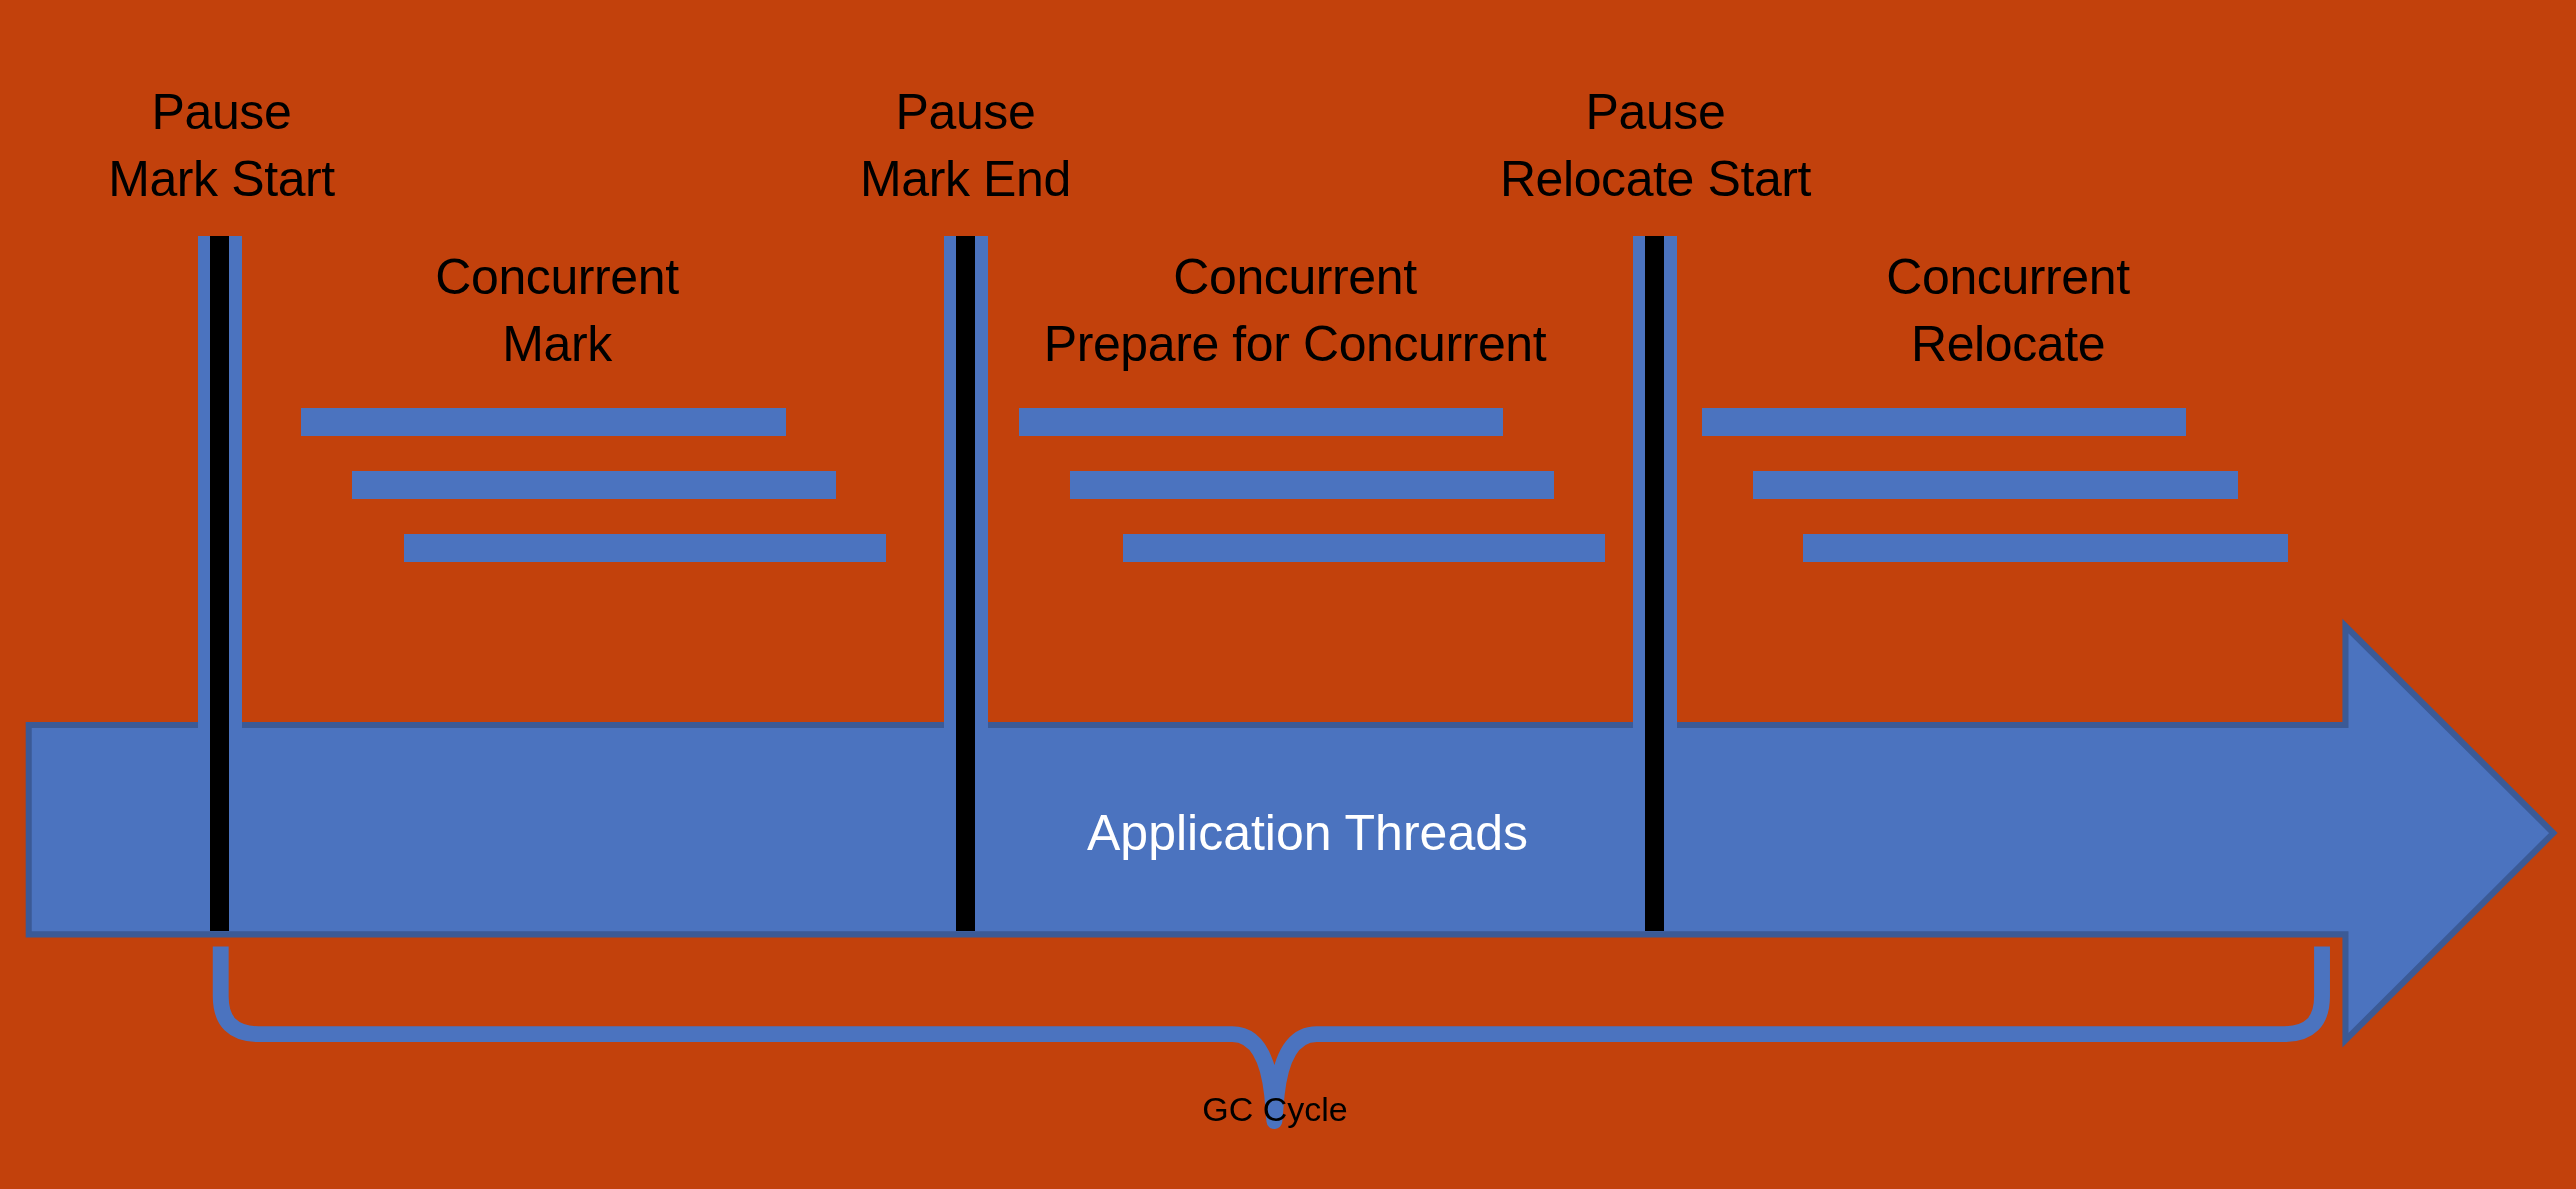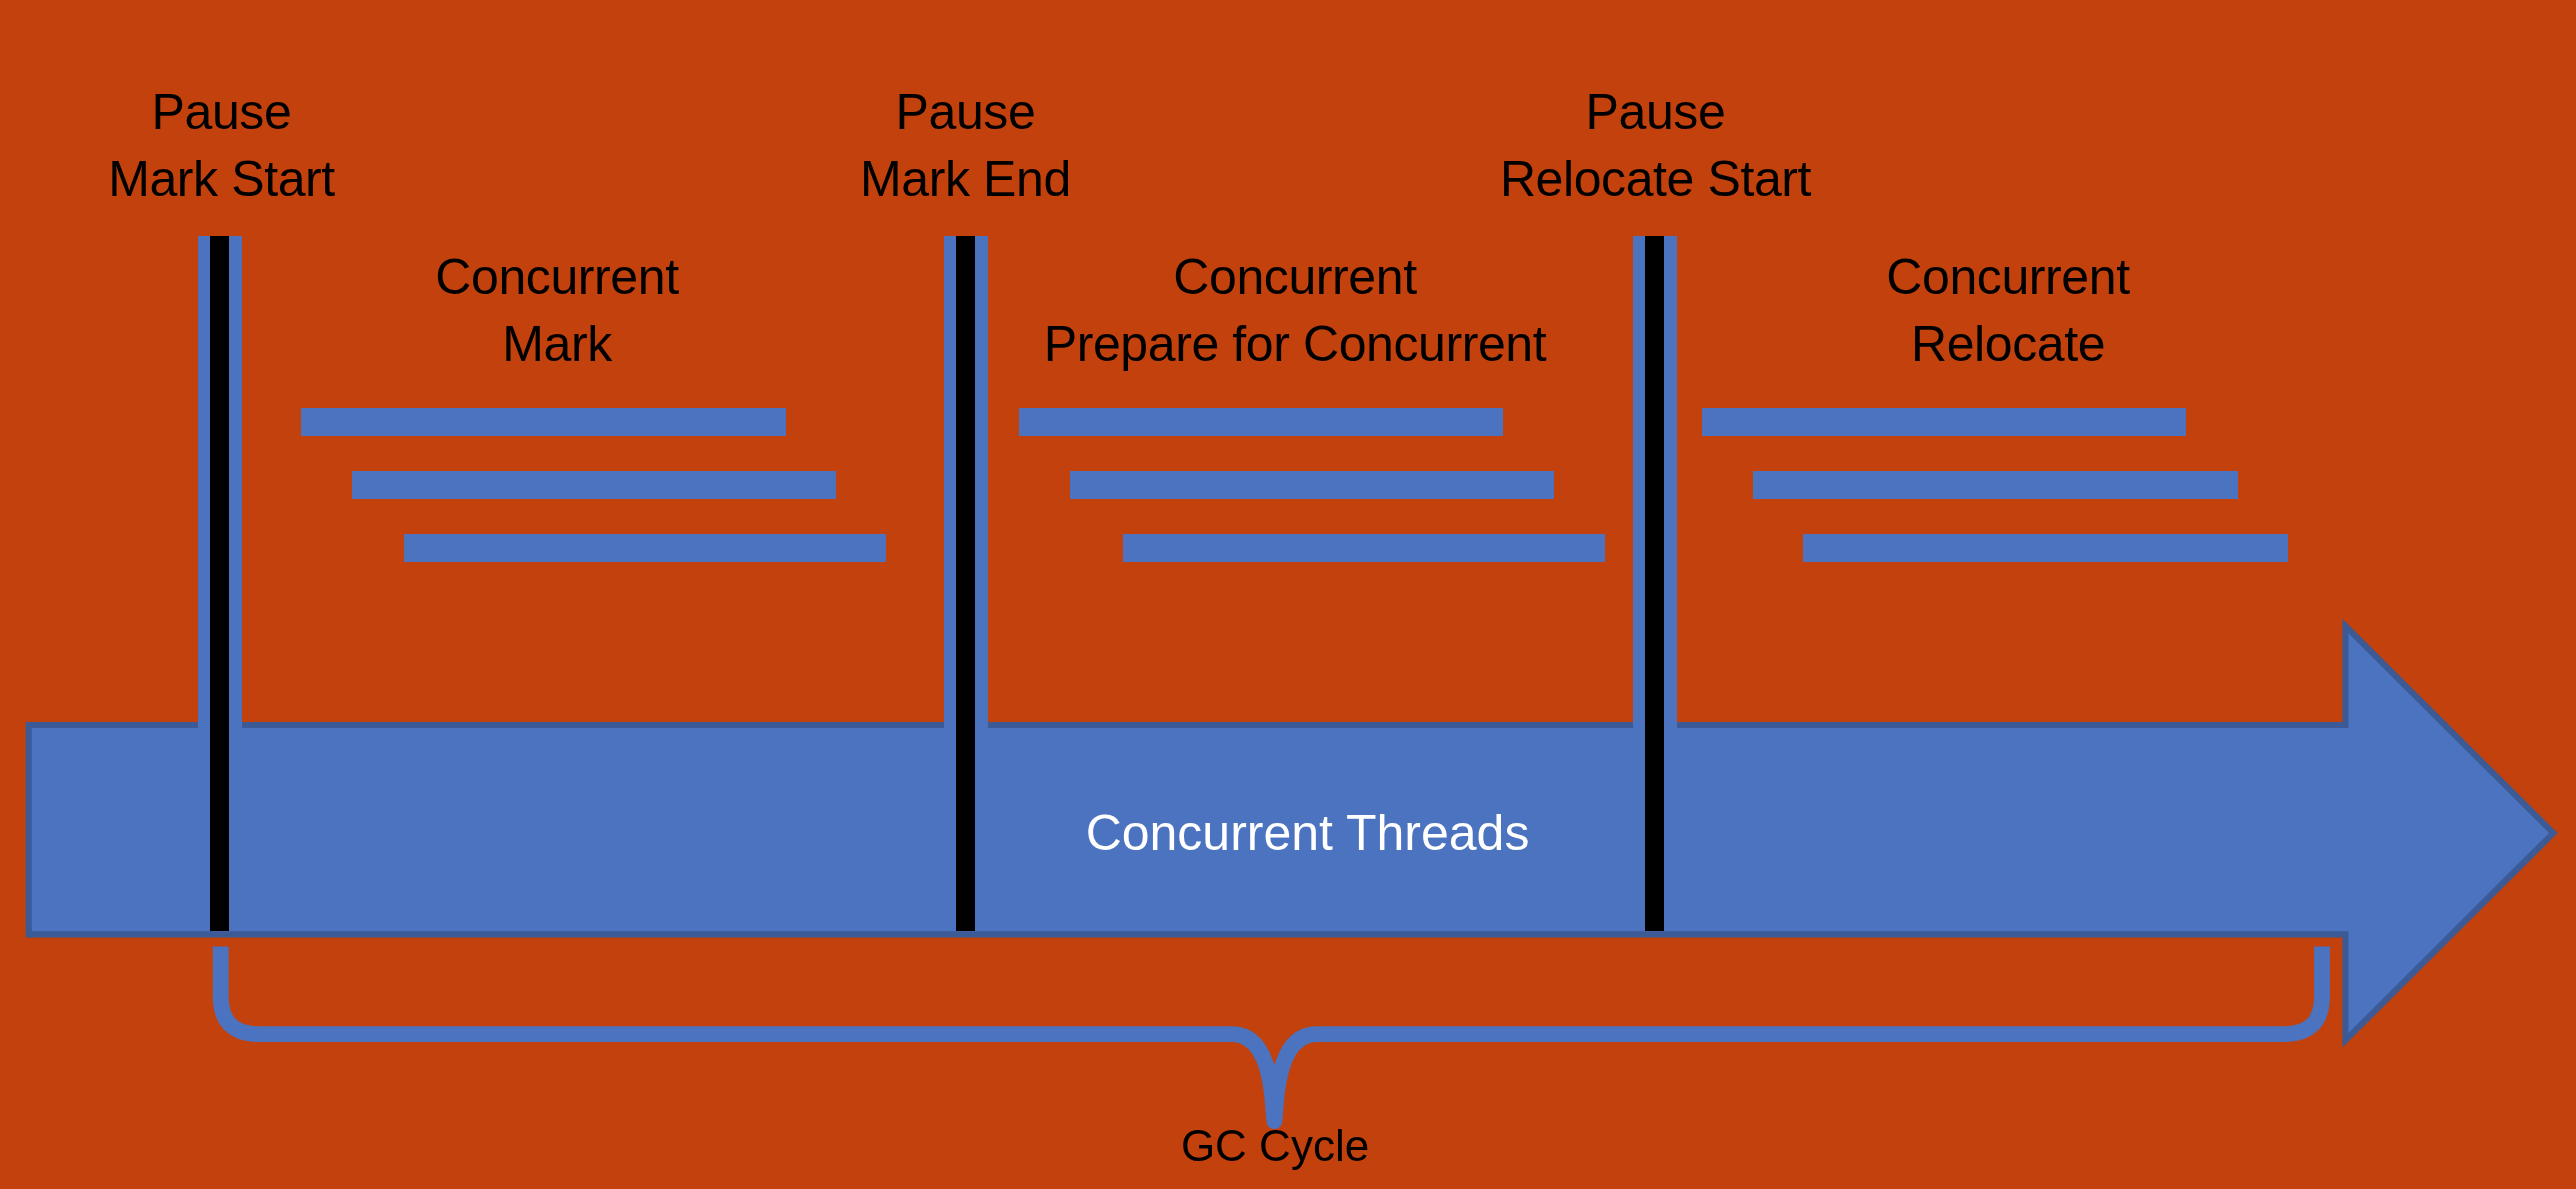--- a/index.html
+++ b/index.html
@@ -47,23 +47,23 @@
     position:absolute;
     left:1043px;top:800px;width:529px;
     text-align:center;
     font-size:50px;line-height:67px;
     color:#ffffff;
     z-index:5;
     white-space:nowrap;
   }
   .gc-label{
     position:absolute;
-    left:1048px;top:1112px;width:454px;
+    left:1048px;top:1076px;width:454px;
     text-align:center;
-    font-size:44px;line-height:67px;
+    font-size:34px;line-height:67px;
     color:#000000;
     z-index:5;
   }
 </style>
 </head>
 <body>
 
 <div class="canvas">
 
   <svg class="arrow-svg" width="2576" height="1190" viewBox="0 0 3408 1574">
@@ -115,18 +115,18 @@
   <div class="thread-bar" style="left:404px;top:534px;width:482px"></div>
 
   <div class="thread-bar" style="left:1019px;top:408px;width:484px"></div>
   <div class="thread-bar" style="left:1070px;top:471px;width:484px"></div>
   <div class="thread-bar" style="left:1123px;top:534px;width:482px"></div>
 
   <div class="thread-bar" style="left:1702px;top:408px;width:484px"></div>
   <div class="thread-bar" style="left:1753px;top:471px;width:485px"></div>
   <div class="thread-bar" style="left:1803px;top:534px;width:485px"></div>
 
-  <div class="arrow-label">Concurrent Threads</div>
+  <div class="arrow-label">Application Threads</div>
 
   <div class="gc-label">GC Cycle</div>
 
 </div>
 
 
 </body></html>

